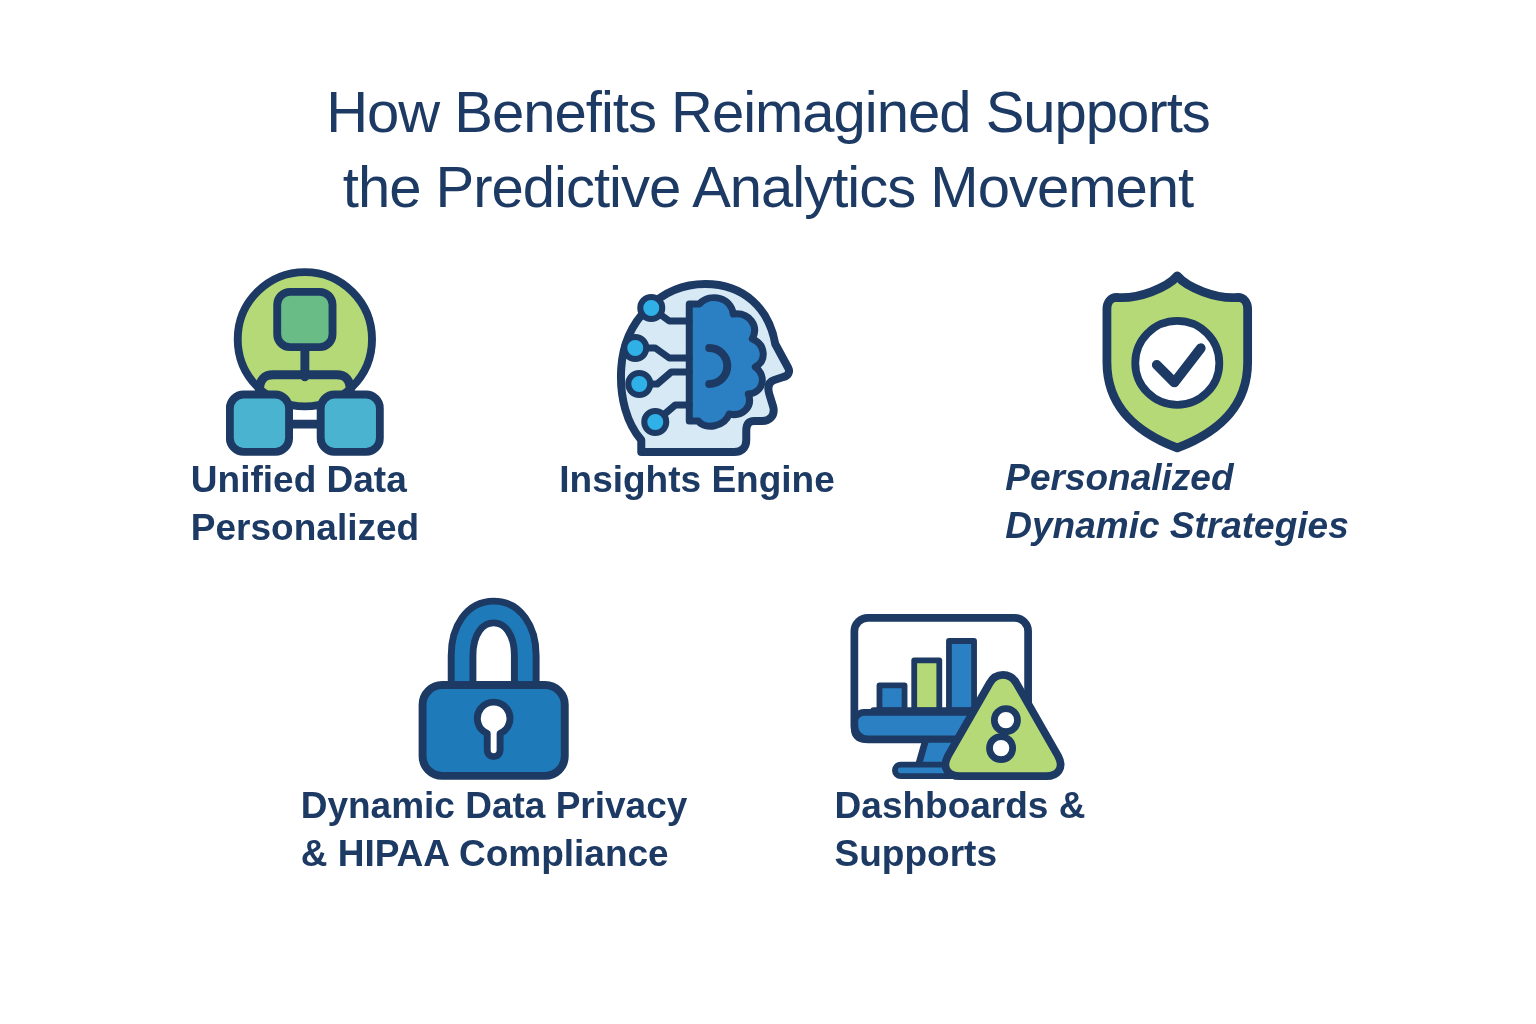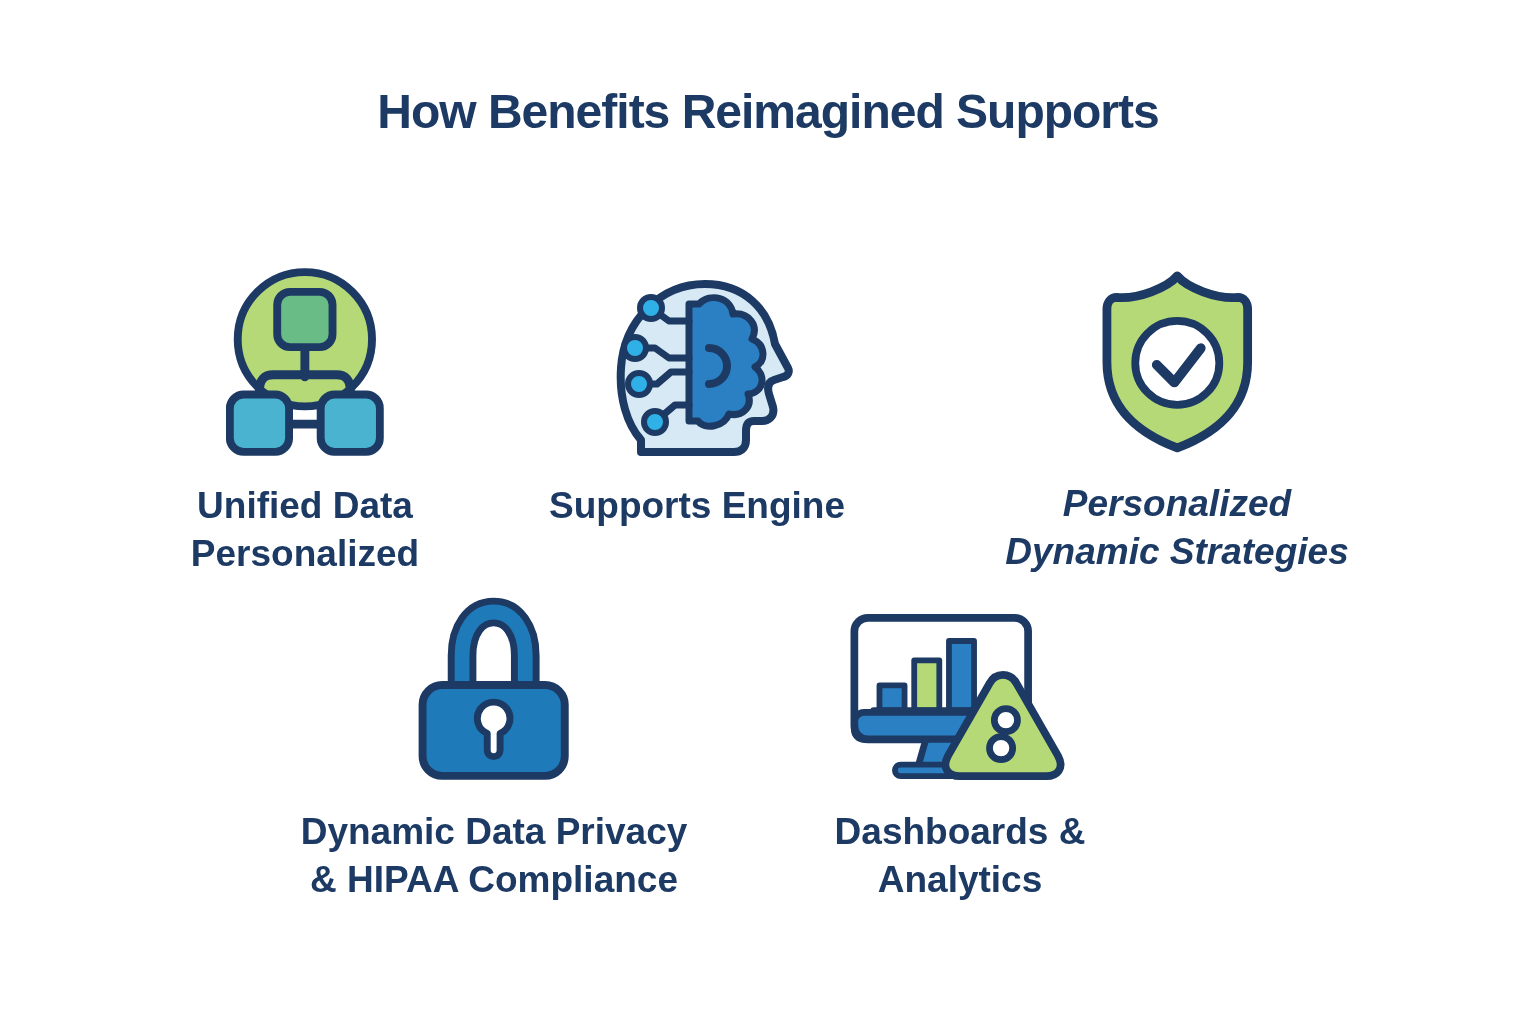--- a/index.html
+++ b/index.html
@@ -18,31 +18,31 @@
     position:relative;
     width:1536px;height:1024px;
     margin:0 auto;
     background:var(--background);
     overflow:hidden;
     font-family:"Liberation Sans", sans-serif;
   }
   .title{
     position:absolute;top:74px;left:0;width:100%;
     margin:0;text-align:center;
-    font-size:48px;line-height:75px;font-weight:700;
+    font-size:58px;line-height:75px;font-weight:400;
     letter-spacing:-1px;color:var(--navy);
   }
   .title-line{display:block;}
   .item{
     position:absolute;
     display:flex;flex-direction:column;align-items:center;
     transform:translateX(-50%);
   }
   .item .label{
-    margin-top:26px;text-align:center;
+    
     font-size:37px;line-height:48px;font-weight:800;
     color:var(--navy);white-space:nowrap;
   }
   .label span{display:block;}
   .item-1{left:305px;top:262px;}
   .item-2{left:697px;top:264px;}
   .item-3{left:1177px;top:262px;font-style:italic;}
   .item-4{left:494px;top:596px;}
   .item-5{left:960px;top:612px;}
 
@@ -59,20 +59,21 @@
   .f-lockblue{fill:var(--lockblue);}
   .s-lock{stroke:var(--lockblue);}
 </style>
 </head>
 <body>
 
 <div class="canvas">
 
   <h1 class="title">
     <span class="title-line">How Benefits Reimagined Supports</span>
+    <span class="title-line">the Predictive Analytics Movement</span>
   </h1>
 
   <div class="item item-1">
     <svg width="158" height="194" viewBox="0 0 160 196">
       <circle class="f-lime sn" stroke-width="8" cx="80" cy="78" r="68"></circle>
       <path class="f-none sn" stroke-width="9" d="M80 86 V116"></path>
       <path class="f-none sn" stroke-width="9" d="M34 142 V130 Q34 114 48 114 H112 Q126 114 126 130 V142"></path>
       <rect class="f-green sn" stroke-width="8" x="52" y="30" width="56" height="56" rx="13"></rect>
       <path class="f-none sn" stroke-width="9" d="M64 164 H96"></path>
       <rect class="f-teal sn" stroke-width="8" x="4" y="134" width="60" height="58" rx="14"></rect>
@@ -92,21 +93,21 @@
       <path class="f-none sn" stroke-width="7" d="M54 44 L72 57 H92"></path>
       <path class="f-none sn" stroke-width="7" d="M38 84 H58 L72 94 H92"></path>
       <path class="f-none sn" stroke-width="7" d="M42 120 H60 L74 108 H92"></path>
       <path class="f-none sn" stroke-width="7" d="M58 158 L78 141 H92"></path>
       <circle class="f-dotblue sn" stroke-width="6" cx="54" cy="44" r="11"></circle>
       <circle class="f-dotblue sn" stroke-width="6" cx="38" cy="84" r="11"></circle>
       <circle class="f-dotblue sn" stroke-width="6" cx="42" cy="120" r="11"></circle>
       <circle class="f-dotblue sn" stroke-width="6" cx="58" cy="158" r="11"></circle>
     </svg>
     <div class="label">
-      <span>Supports Engine</span>
+      <span>Insights Engine</span>
     </div>
   </div>
 
   <div class="item item-3">
     <svg width="172" height="192" viewBox="0 0 176 196">
       <path class="f-lime sn" stroke-width="9" d="M88 14 C78 26 48 38 26 36 C20 36 16 41 16 48 L16 102 C16 148 46 174 88 190 C130 174 160 148 160 102 L160 48 C160 41 156 36 150 36 C128 38 98 26 88 14 Z"></path>
       <circle class="f-white sn" stroke-width="8" cx="88" cy="103" r="43"></circle>
       <path class="f-none sn" stroke-width="10" d="M67 105 L85 123 L112 88"></path>
     </svg>
     <div class="label">
@@ -139,17 +140,17 @@
       <rect class="f-none sn" stroke-width="8" x="6" y="6" width="180" height="126" rx="14"></rect>
       <path class="f-midblue sn" stroke-width="7" d="M80 132 H114 L122 160 H72 Z"></path>
       <rect class="f-midblue sn" stroke-width="6" x="48" y="158" width="96" height="12" rx="6"></rect>
       <path class="f-lime sn" stroke-width="8" d="M146 74 C152 62 168 62 174 74 L217 149 C224 162 216 170 205 170 H115 C104 170 96 162 103 149 Z"></path>
       <path class="f-none sn" stroke-width="7" d="M163 113 L158 141"></path>
       <circle class="f-white sn" stroke-width="7" cx="163" cy="112" r="12"></circle>
       <circle class="f-white sn" stroke-width="7" cx="158" cy="141" r="12"></circle>
     </svg>
     <div class="label">
       <span>Dashboards &amp;</span>
-      <span>Analytics</span>
+      <span>Supports</span>
     </div>
   </div>
 
 </div>
 
 </body></html>

